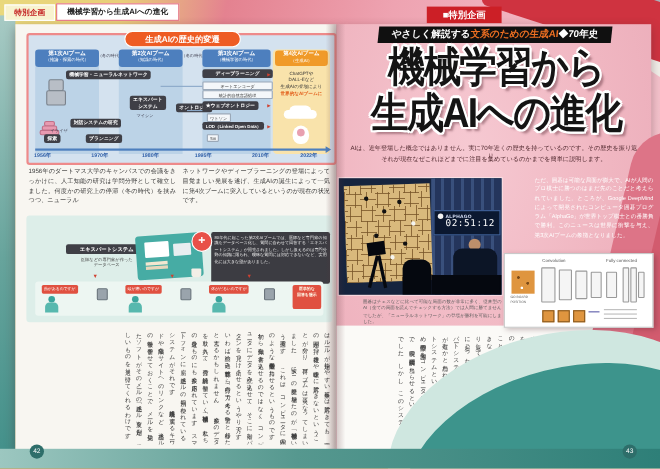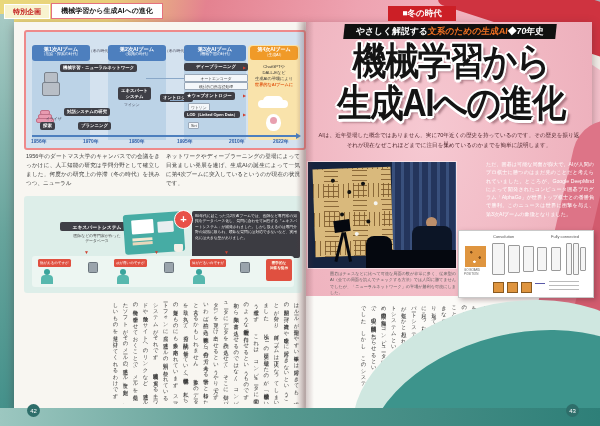--- a/index.html
+++ b/index.html
@@ -186,20 +186,23 @@
   <div class="abs page-left"></div>
   <div class="abs page-right"></div>
   <div class="abs spine-shadow"></div>
 
   <div class="abs diagram">
     <div class="abs stripe" style="left:6px;width:58px;"></div>
     <div class="abs stripe" style="left:82px;width:58px;"></div>
     <div class="abs stripe" style="left:158px;width:62px;"></div>
     <div class="abs gen-col"></div>
 
+    <div class="abs dg-title">
+        <span>生成AIの歴史的変遷</span>
+      </div>
 
     <div class="abs era" style="left:6px;width:58px;">
       <span class="l1">第1次AIブーム</span>
       <span class="l2">（推論・探索の時代）</span>
     </div>
     <div class="abs winter" style="left:63px;">（冬の時代）</div>
     <div class="abs era" style="left:82px;width:58px;">
       <span class="l1">第2次AIブーム</span>
       <span class="l2">（知識の時代）</span>
     </div>
@@ -299,41 +302,48 @@
       <div class="abs person-body" style="left:161px;top:19px;width:12px;height:9px;"></div>
 
       <div class="abs answer-box" style="white-space: pre-line;">医学的な
 回答を提示</div>
     </div>
   </div>
 
   <div class="abs vblock article-left">はルールが指定しやすい事象には対応できても、現実の問題が持つ複雑さや曖昧さに対応できないということが分かり、再びブームは下火になってしまいました。　次にAIの歴史に登場したのが、「機械学習」という概念です。　これは、コンピュータに人間の脳のような学習機能を持たせるというものです。最初から知識を書き込ませるのではなく、コンピュータにデータを読み込ませて、そこに潜むパターンを見つけ出させるというやり方です。いわば「詰め込み式教育」から「自分の力で考える学習」へと移行したと言えるかもしれません。　数多くのデータを取り入れて、自分で統計的に学習していく「機械学習」は、私たちの身近なものにも数多く応用されています。スマートフォンに届く迷惑メールの判別に使われているシステムがそれです。　迷惑表現に属するキーワードや危険なサイトへのリンクなど、迷惑メールの特徴を学習させておくことで、メールを受信したソフトがそのメールの「迷惑メール度」を判定し、怪しいものを選り分けてくれるわけです。</div>
   <div class="abs page-badge" style="left:27px;top:404px;">42</div>
 
-  <div class="abs special-box">■冬の時代</div>
+  <div class="abs special-box">■特別企画</div>
   <div class="abs subtitle-bar">
     <span class="w">やさしく解説する</span>
       <span class="o">文系のための生成AI</span>
       <span class="w">◆70年史</span>
   </div>
   <div class="abs headline" style="top:44px;">機械学習から</div>
   <div class="abs headline" style="top:86px;">生成AIへの進化</div>
   <div class="abs r-intro" style="top:131px;">AIは、近年登場した概念ではありません。実に70年近くの歴史を持っているのです。その歴史を振り返り、</div>
   <div class="abs r-intro" style="top:141px;">それが現在なぜこれほどまでに注目を集めているのかまでを簡単に説明します。</div>
 
   <div class="abs photo">
     <div class="abs backdrop"></div>
     <div class="abs goboard">
       <div class="abs stone" style="left:18px;top:10px;background:#111;"></div>
       <div class="abs stone" style="left:34px;top:22px;background:#111;"></div>
       <div class="abs stone" style="left:48px;top:14px;background:#111;"></div>
       <div class="abs stone" style="left:26px;top:44px;background:#111;"></div>
       <div class="abs stone" style="left:52px;top:52px;background:#111;"></div>
       <div class="abs stone" style="left:40px;top:64px;background:#f5f5f0;"></div>
       <div class="abs stone" style="left:60px;top:34px;background:#f5f5f0;"></div>
+    </div>
+    <div class="abs score" style="top:29px;">
+      <div class="nrow">
+          <span class="sdot" style="background:#f2f2f2;"></span>
+        <span class="nm">ALPHAGO</span>
+        </div>
+      <div class="tm">02:51:12</div>
     </div>
     <div class="abs player-face"></div>
     <div class="abs player-body"></div>
     <div class="abs cam" style="left:26px;top:58px;width:16px;height:12px;transform:rotate(-8deg);"></div>
     <div class="abs cam" style="left:30px;top:70px;width:3px;height:30px;transform:rotate(14deg);"></div>
     <div class="abs cam" style="left:38px;top:70px;width:3px;height:30px;transform:rotate(-12deg);"></div>
     <div class="abs cam" style="left:58px;top:74px;width:26px;height:32px;border-radius:8px 8px 0 0;"></div>
     <div class="abs cam" style="left:84px;top:88px;width:64px;height:18px;"></div>
   </div>
   <div class="abs photo-caption">囲碁はチェスなどに比べて可能な局面の数が非常に多く、従来型のAI（全ての局面を読んでチェックする方法）では人間に勝てませんでしたが、「ニューラルネットワーク」の登場が勝利を可能にしました。</div>

